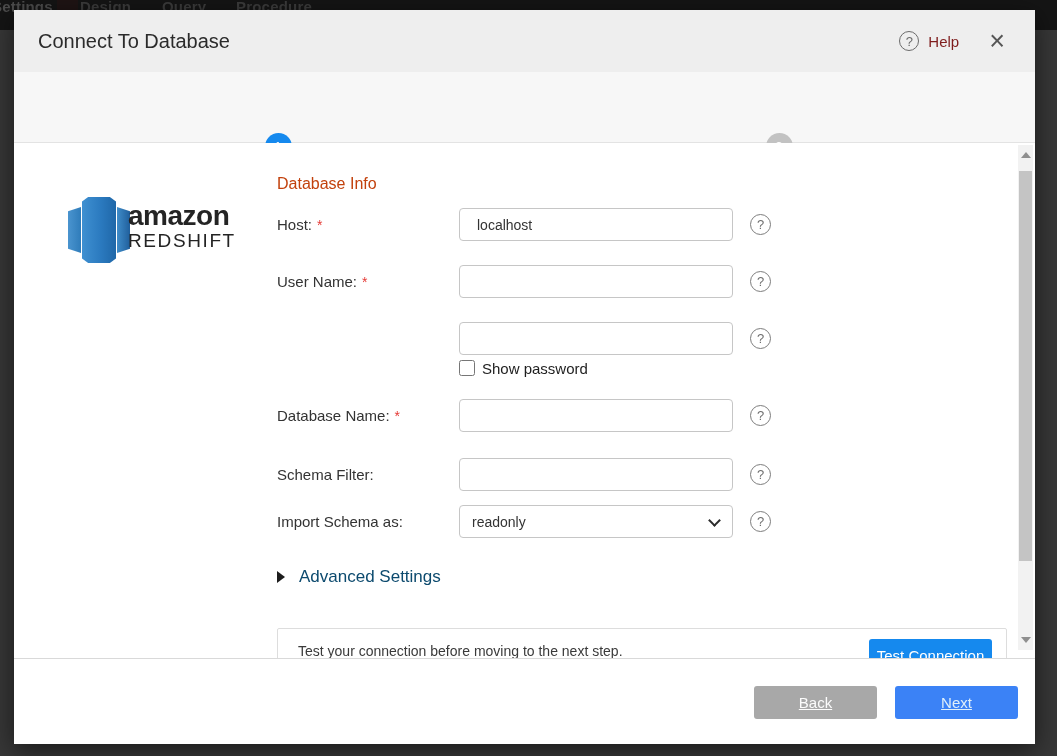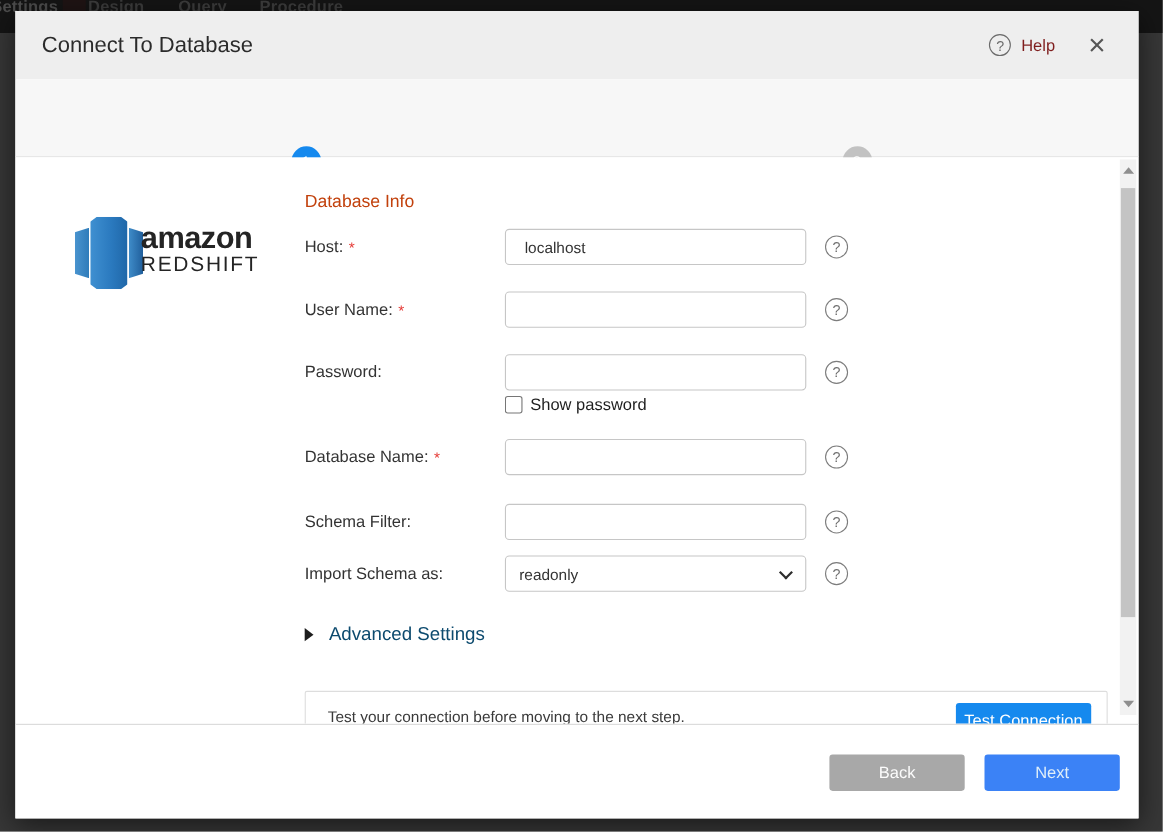--- a/index.html
+++ b/index.html
@@ -156,21 +156,21 @@
   .sb-thumb { position:absolute; left:1px; top:26px; width:13px; height:390px; background:#c4c4c4; cursor:grab; }
 
   
   .modal-footer {
     position:absolute; bottom:0; left:0; right:0; height:86px;
     background:#fff; border-top:1px solid #d9d9d9;
   }
   .btn {
     position:absolute; top:27px; width:123px; height:33px;
     border:none; border-radius:3px; font-size:15px;
-    font-family:"Liberation Sans",sans-serif; cursor:pointer;
+    font-family:"Liberation Sans",sans-serif; cursor:pointer;text-decoration:underline;
   }
   .btn-back { left:740px; background:#a8a8a8; color:#fcfcfc; }
   .btn-next { left:881px; background:#3b82f6; color:#e0eff9; }
 </style>
 </head>
 <body>
 
 <div class="top-bar">
   <span class="bg-tab active" style="left:-8px">Settings</span>
   <div class="tab-accent"></div>
@@ -225,23 +225,20 @@
     <input class="form-input" style="top: 65px; padding-left: 17px;" type="text" value="localhost">
     <div class="row-help" style="top:71px">?</div>
 
     <div class="form-label" style="top:122px">
       <span>User Name:</span>
         <span class="req">*</span>
     </div>
     <input class="form-input" style="top: 122px;" type="text" value="">
     <div class="row-help" style="top:128px">?</div>
 
-    <div class="form-label" style="top:179px">
-      <span>Password:</span>
-    </div>
     <input class="form-input" style="top: 179px;" type="password" value="">
     <div class="row-help" style="top:185px">?</div>
 
     <div class="checkbox-row">
       <input type="checkbox" id="showpw" style="">
       <label for="showpw">Show password</label>
     </div>
 
     <div class="form-label" style="top:256px">
       <span>Database Name:</span>

